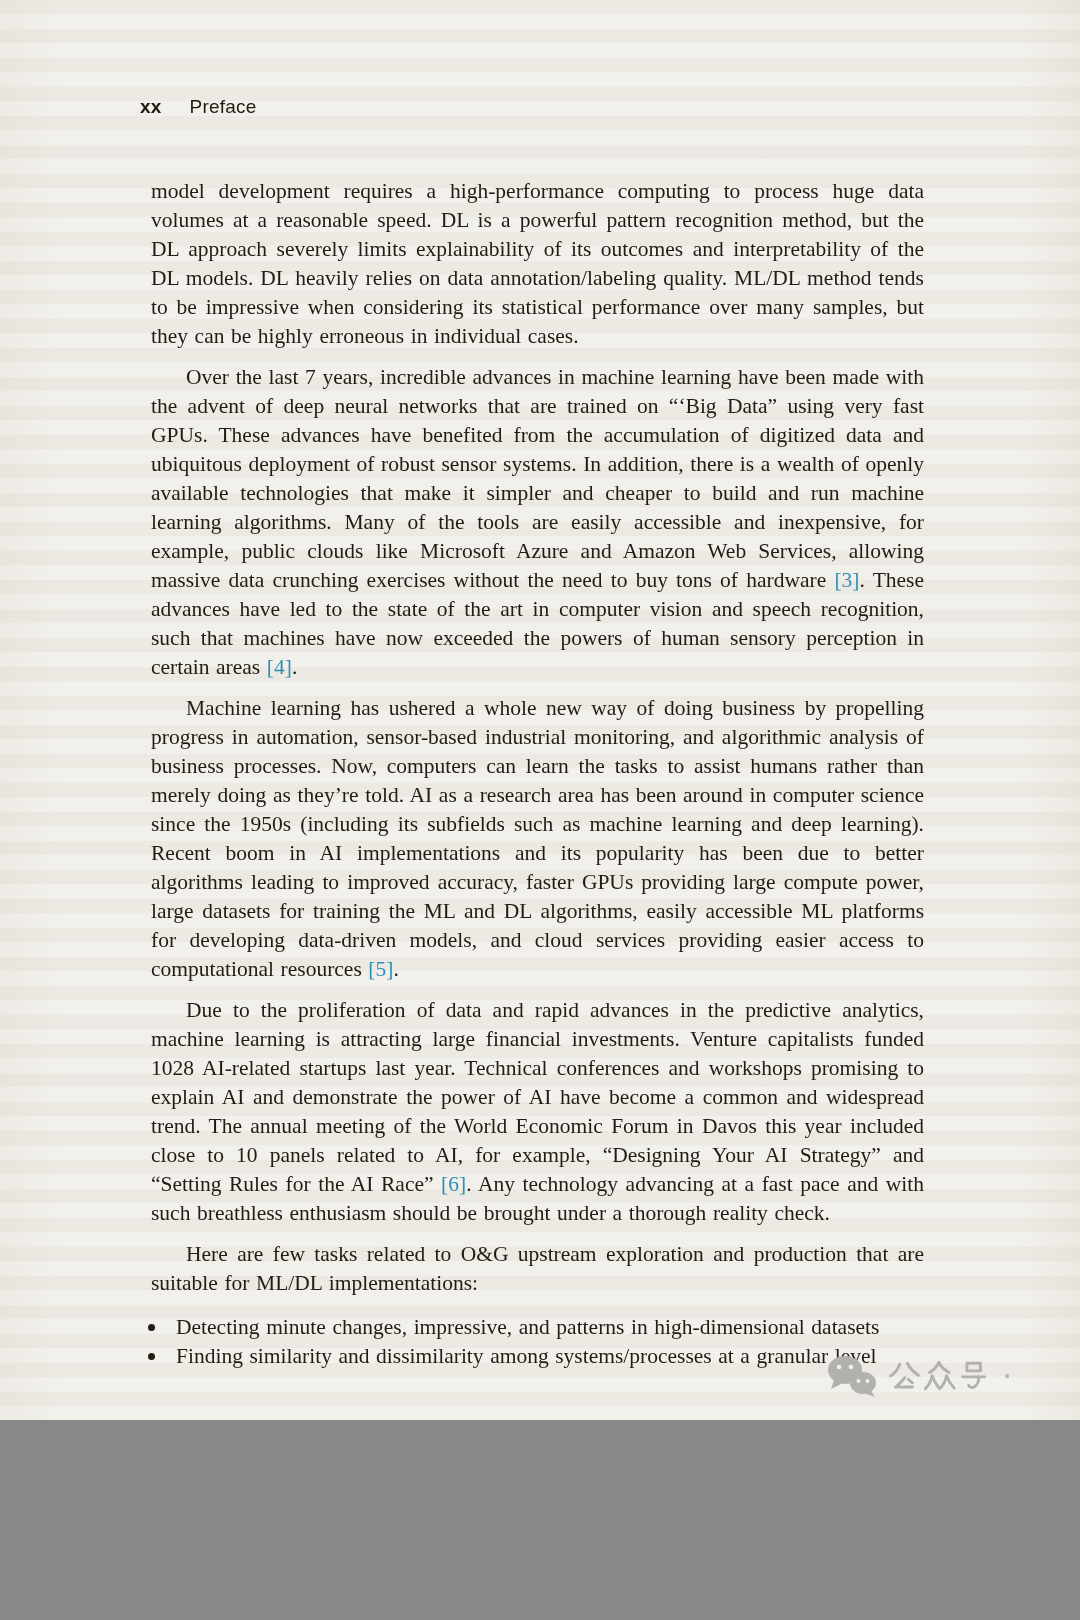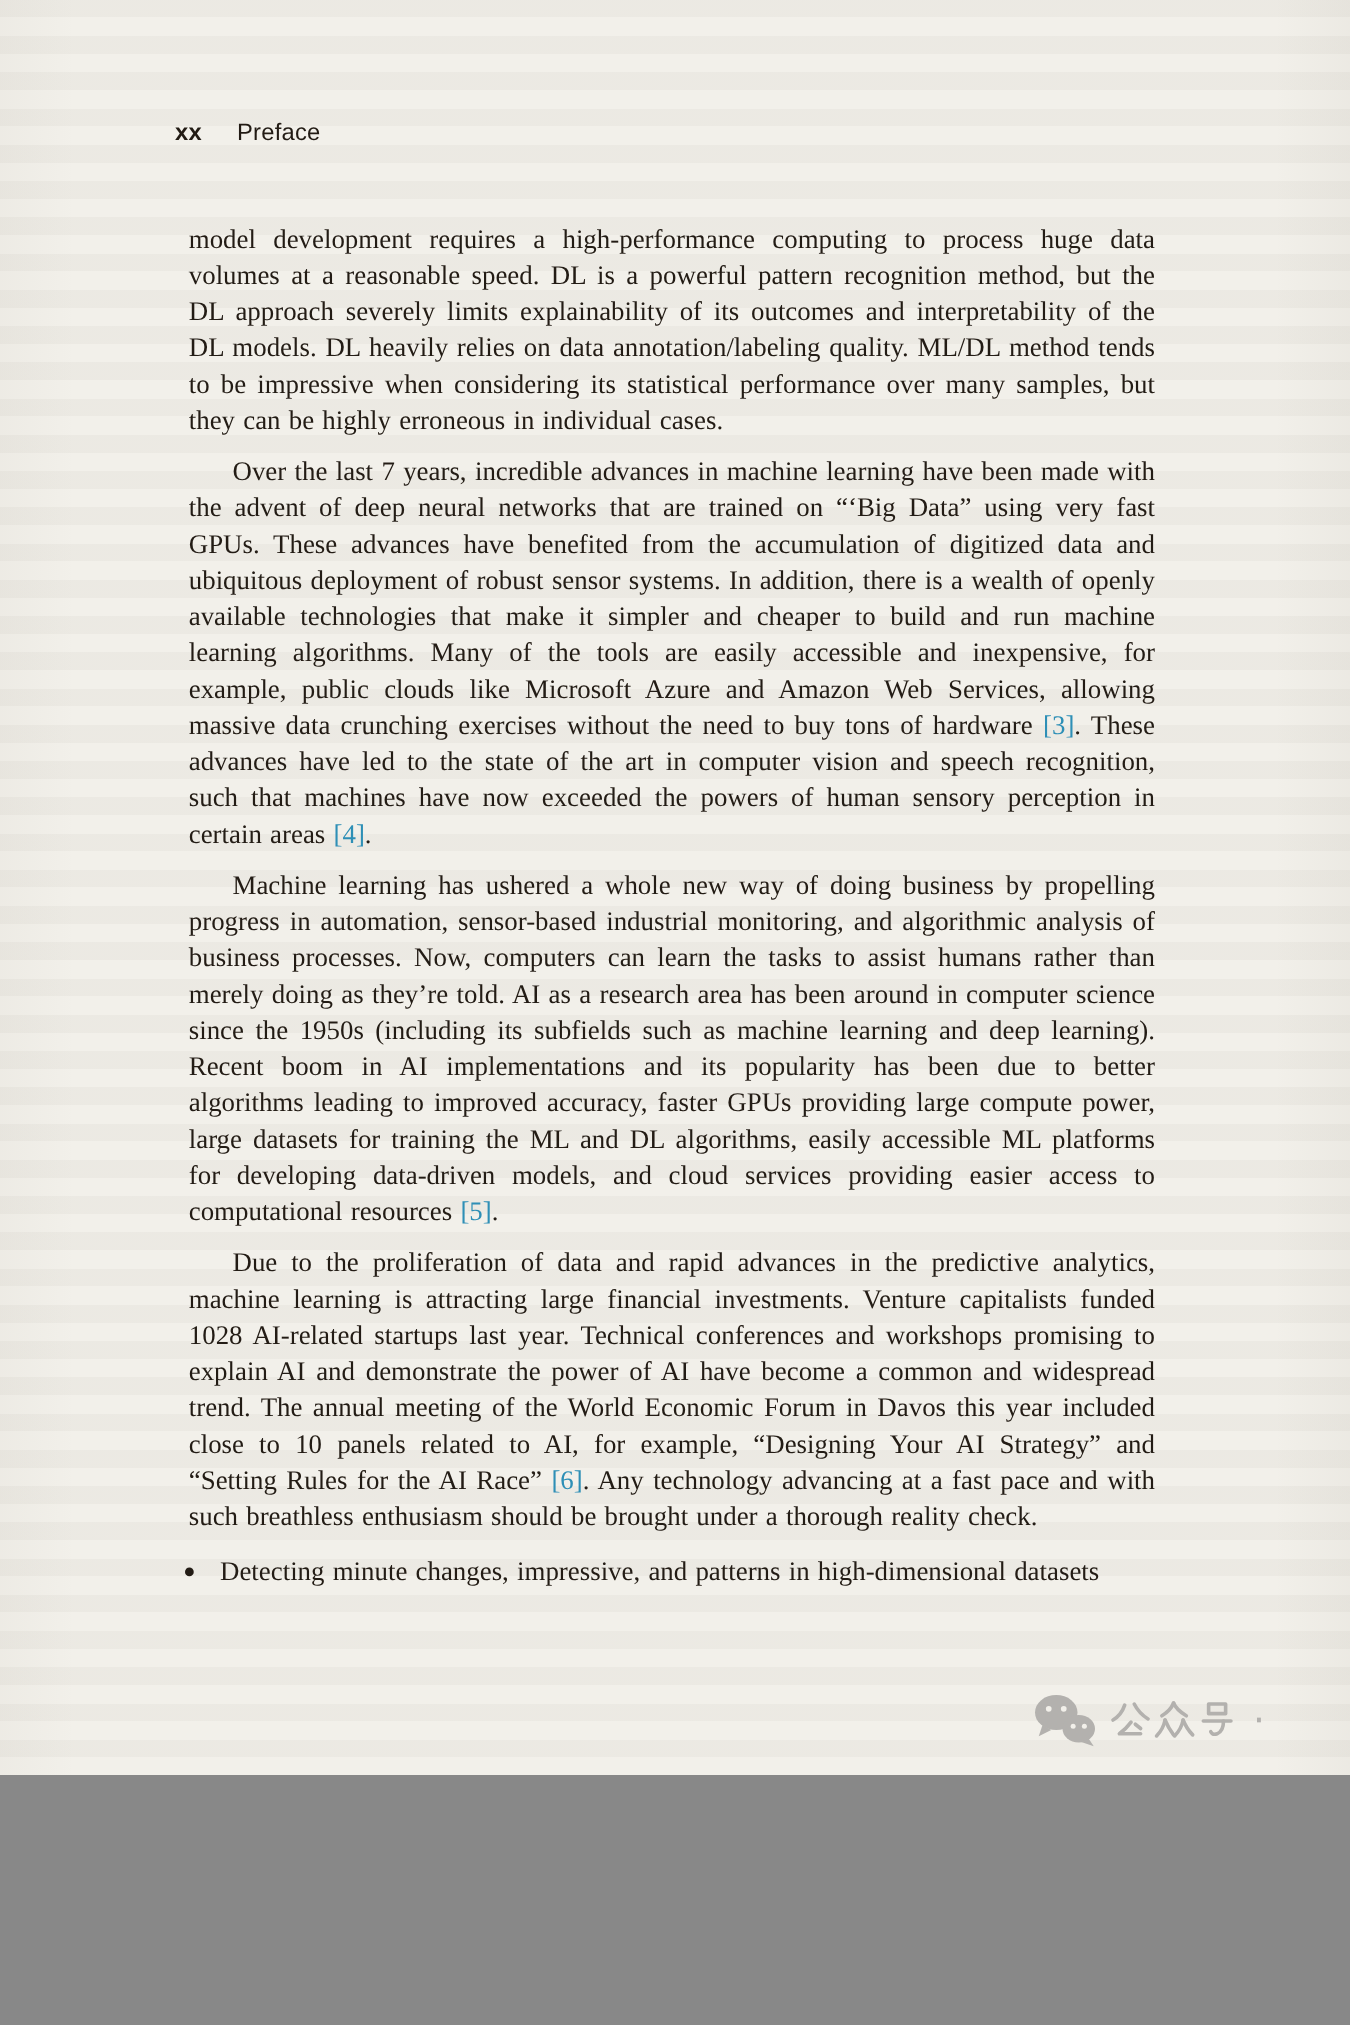--- a/index.html
+++ b/index.html
@@ -94,23 +94,25 @@
   <div class="running-head">
     <span class="pagenum">xx</span><span>Preface</span>
   </div>
 
   <div class="body-text">
     <div>
         <p class="para">model development requires a high-performance computing to process huge data volumes at a reasonable speed. DL is a powerful pattern recognition method, but the DL approach severely limits explainability of its outcomes and interpretability of the DL models. DL heavily relies on data annotation/labeling quality. ML/DL method tends to be impressive when considering its statistical performance over many samples, but they can be highly erroneous in individual cases.</p>
         <p class="para indent">Over the last 7 years, incredible advances in machine learning have been made with the advent of deep neural networks that are trained on “‘Big Data” using very fast GPUs. These advances have benefited from the accumulation of digitized data and ubiquitous deployment of robust sensor systems. In addition, there is a wealth of openly available technologies that make it simpler and cheaper to build and run machine learning algorithms. Many of the tools are easily accessible and inexpensive, for example, public clouds like Microsoft Azure and Amazon Web Services, allowing massive data crunching exercises without the need to buy tons of hardware <span class="citation">[3]</span>. These advances have led to the state of the art in computer vision and speech recognition, such that machines have now exceeded the powers of human sensory perception in certain areas <span class="citation">[4]</span>.</p>
         <p class="para indent">Machine learning has ushered a whole new way of doing business by propelling progress in automation, sensor-based industrial monitoring, and algorithmic analysis of business processes. Now, computers can learn the tasks to assist humans rather than merely doing as they’re told. AI as a research area has been around in computer science since the 1950s (including its subfields such as machine learning and deep learning). Recent boom in AI implementations and its popularity has been due to better algorithms leading to improved accuracy, faster GPUs providing large compute power, large datasets for training the ML and DL algorithms, easily accessible ML platforms for developing data-driven models, and cloud services providing easier access to computational resources <span class="citation">[5]</span>.</p>
         <p class="para indent">Due to the proliferation of data and rapid advances in the predictive analytics, machine learning is attracting large financial investments. Venture capitalists funded 1028 AI-related startups last year. Technical conferences and workshops promising to explain AI and demonstrate the power of AI have become a common and widespread trend. The annual meeting of the World Economic Forum in Davos this year included close to 10 panels related to AI, for example, “Designing Your AI Strategy” and “Setting Rules for the AI Race” <span class="citation">[6]</span>. Any technology advancing at a fast pace and with such breathless enthusiasm should be brought under a thorough reality check.</p>
+        <p class="para indent">Here are few tasks related to O&amp;G upstream exploration and production that are suitable for ML/DL implementations:</p>
       </div>
     <ul class="tasks">
         <li>Detecting minute changes, impressive, and patterns in high-dimensional datasets</li>
+        <li>Finding similarity and dissimilarity among systems/processes at a granular level</li>
       </ul>
   </div>
 
   <div class="watermark" aria-label="公众号">
 
     <span>
       <svg width="52" height="44" viewBox="0 0 52 44">
         <g fill="#b3b1ae">
           <ellipse cx="19" cy="16" rx="17" ry="14"></ellipse>
           <path d="M8 26 L5 35 L15 30 Z"></path>

